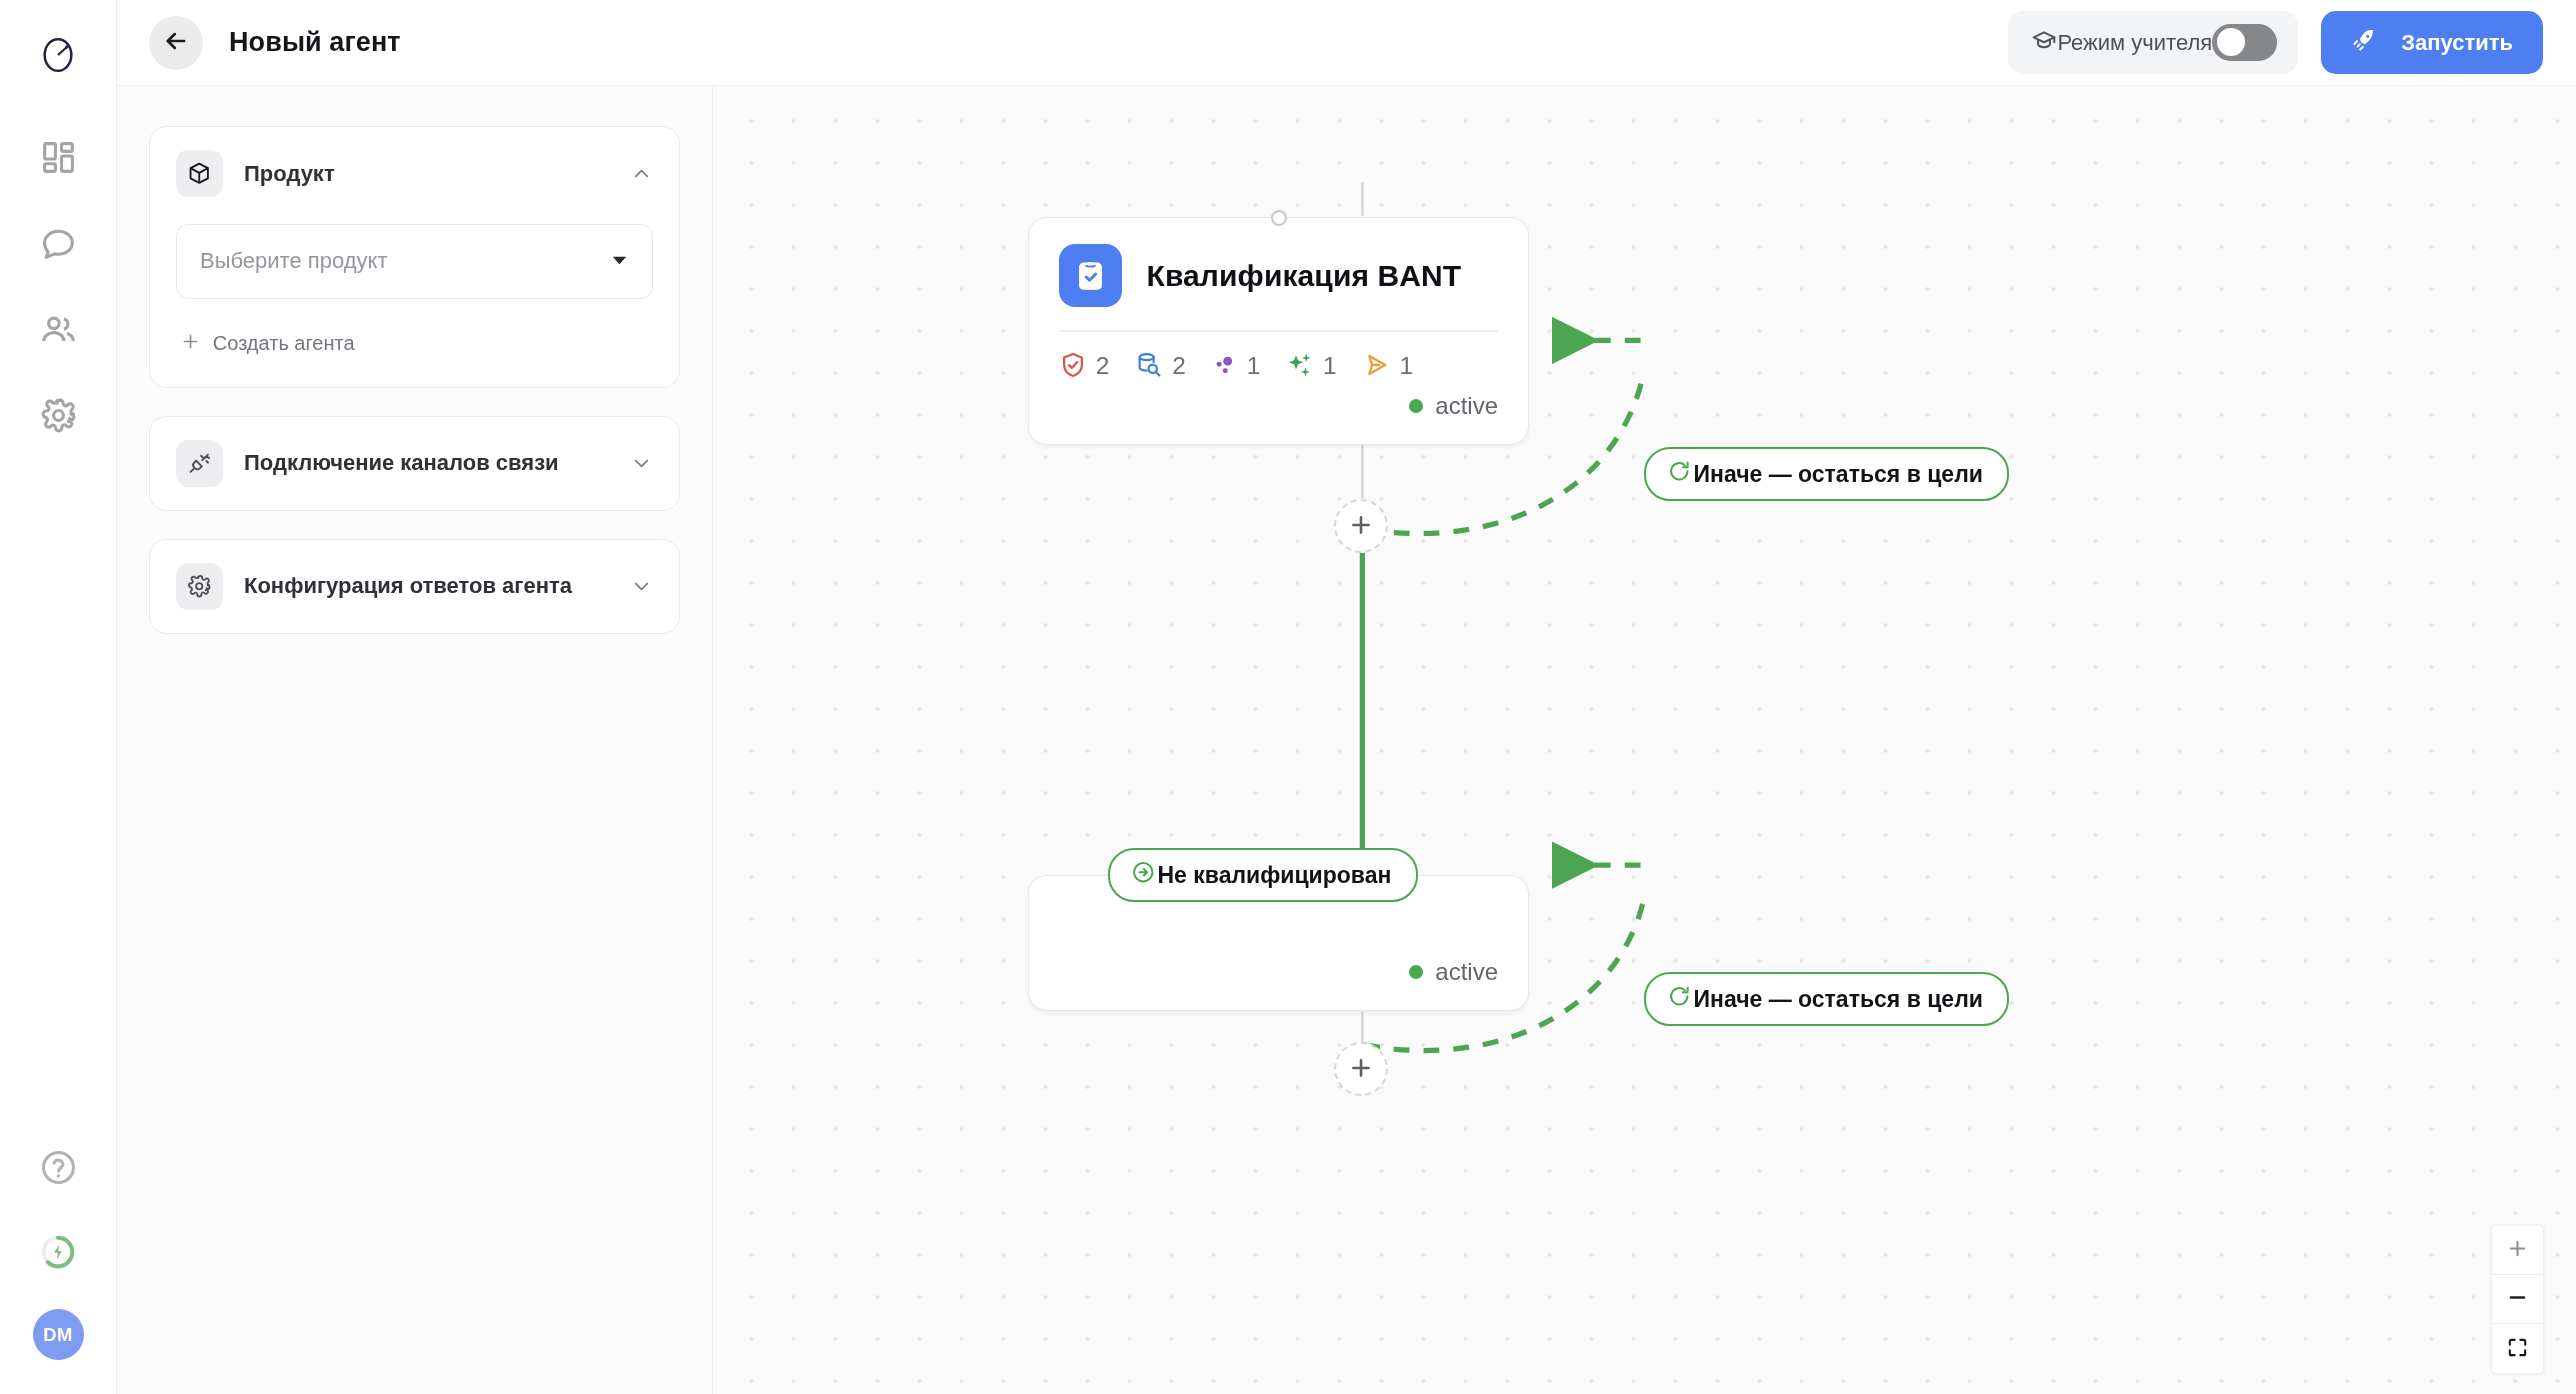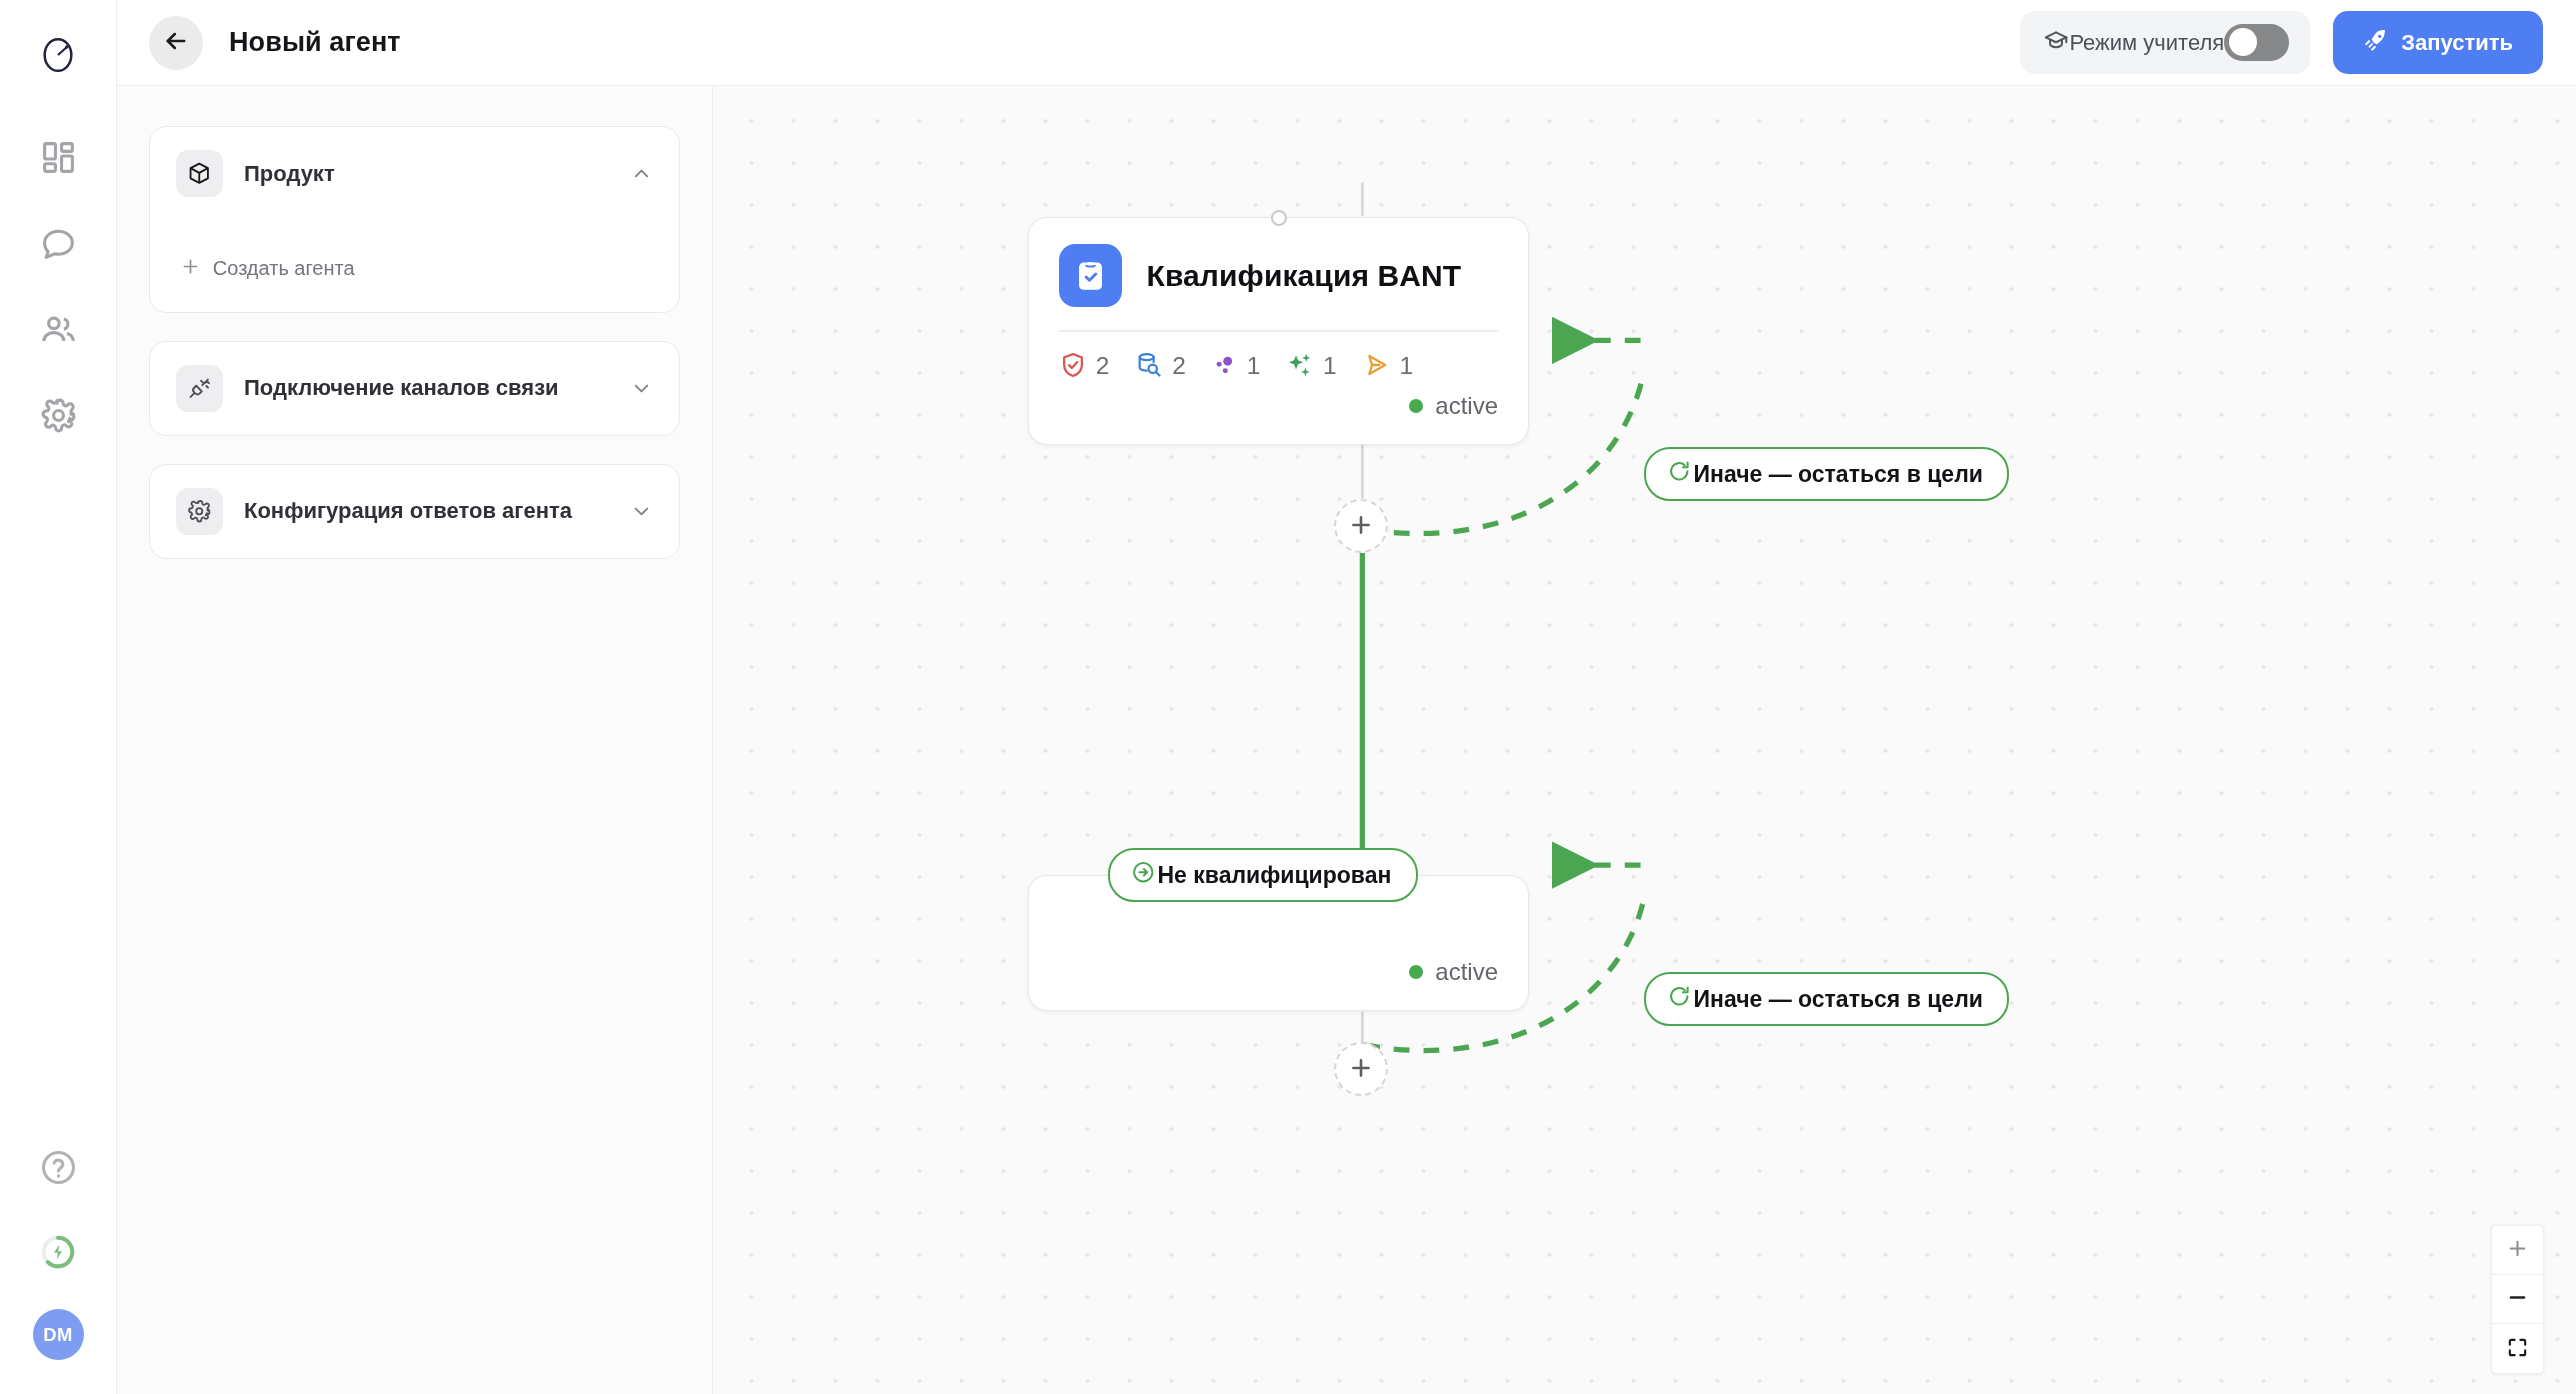--- a/index.html
+++ b/index.html
@@ -79,21 +79,21 @@
   }
 
   .btn-draft {
     display: flex; align-items: center; gap: 16px;
     background: #ececee; border: none; border-radius: 15px;
     height: 63px; padding: 0 26px; cursor: pointer;
     font-size: 22px; font-weight: 700; color: #18181b;
     white-space: nowrap; margin-right: 23px;
   }
   .btn-run {
-    display: flex; align-items: center; gap: 12px;
+    display: flex; align-items: center; gap: 24px;
     background: #4f7ef3; border: none; border-radius: 15px;
     height: 63px; padding: 0 30px; cursor: pointer;
     font-size: 22px; font-weight: 700; color: #ffffff;
     white-space: nowrap;
   }
 
   
   .body { flex: 1 1 auto; display: flex; min-height: 0; position: relative; }
 
   
@@ -344,20 +344,28 @@
               </svg>
             </span>
             <span class="card-title">Продукт</span>
             <span class="chev">
               <svg width="23" height="23" viewBox="0 0 24 24" fill="none" stroke="#85868c" stroke-width="2.1" stroke-linecap="round" stroke-linejoin="round">
                 <path d="m6 15 6-6 6 6"></path>
               </svg>
             </span>
           </div>
           <div class="card-body">
+            <div class="select">
+              <span class="select-placeholder">Выберите продукт</span>
+              <span>
+                <svg width="23" height="23" viewBox="0 0 24 24" fill="#2b2b2f">
+                    <path d="M5 9h14l-7 8z"></path>
+                  </svg>
+              </span>
+            </div>
             <div class="create-link">
               <span>
                 <svg width="21" height="21" viewBox="0 0 24 24" fill="none" stroke="#8d8e94" stroke-width="1.9" stroke-linecap="round">
                   <path d="M12 5v14M5 12h14"></path>
                 </svg>
               </span>
               <span>Создать агента</span>
             </div>
           </div>
         </section>

